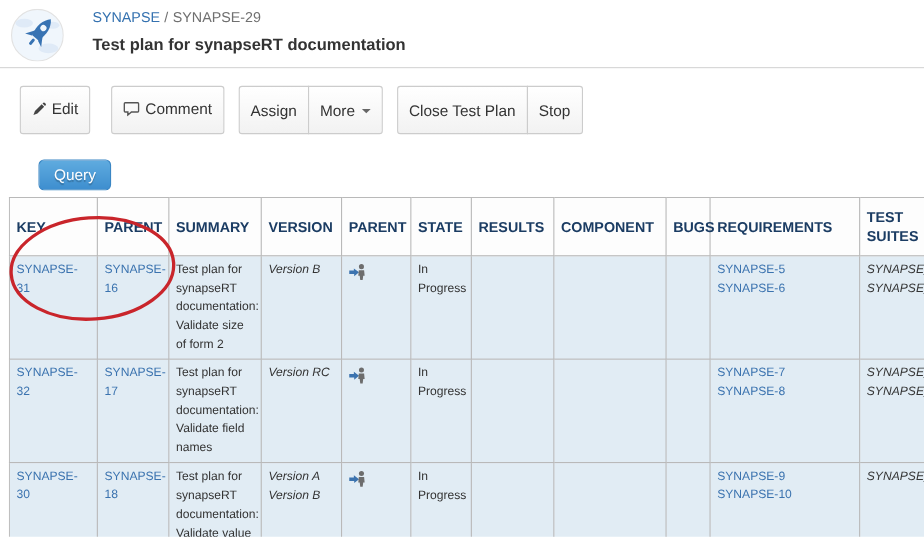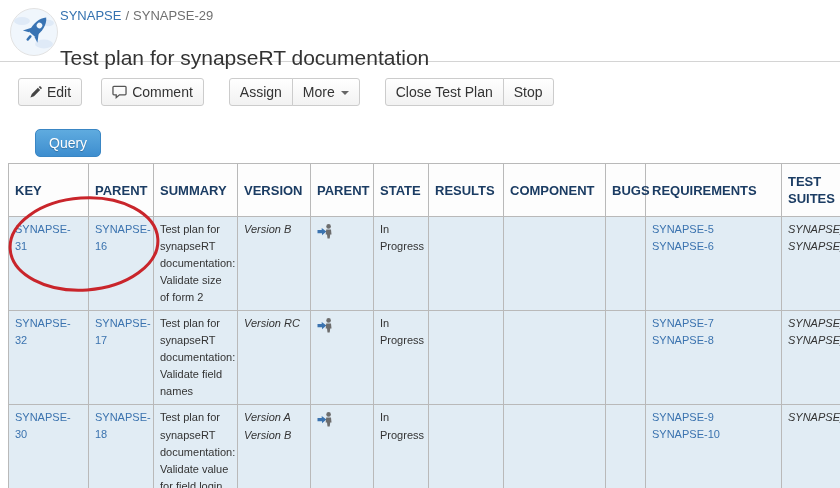--- a/index.html
+++ b/index.html
@@ -5,39 +5,39 @@
   html,body{margin:0;padding:0;}
   body{
     width:840px;height:488px;overflow:hidden;position:relative;
     background:#ffffff;
     font-family:"Liberation Sans","DejaVu Sans",sans-serif;
     color:#333;
   }
   
   .page-header{position:relative;height:61px;border-bottom:1px solid #d4d4d4;}
   .avatar{position:absolute;left:10px;top:8px;width:48px;height:48px;}
-  .head-text{position:absolute;left:60px;top:8px;}
+  .head-text{position:absolute;left:84px;top:8px;}
   .breadcrumb{font-size:13px;line-height:16px;}
   .breadcrumb a{color:#3572b0;text-decoration:none;}
   .breadcrumb .sep{color:#707070;margin:0 4px;}
   .breadcrumb .current{color:#707070;}
-  .page-title{font-size:21px;line-height:26px;margin-top:21px;color:#333;font-weight:400;}
+  .page-title{font-size:15px;line-height:26px;margin-top:4px;color:#333;font-weight:700;}
   
   .toolbar{padding:16px 0 0 18px;white-space:nowrap;}
   .btn{
-    display:inline-block;box-sizing:border-box;height:28px;
+    display:inline-block;box-sizing:border-box;height:44px;
     padding:4px 10px;font-size:14px;line-height:18px;color:#333;
     background:linear-gradient(#ffffff,#f2f2f2);
     border:1px solid #cccccc;border-radius:3px;cursor:pointer;
     vertical-align:top;
   }
   .btn .ic{display:inline-block;vertical-align:-2px;margin-right:5px;}
   .btn-group{display:inline-block;vertical-align:top;}
   .btn-group .btn{border-radius:0;margin-left:-1px;}
-  .btn-group .btn:first-child{border-radius:3px 0 0 3px;margin-left:12px;}
+  .btn-group .btn:first-child{border-radius:3px 0 0 3px;margin-left:0;}
   .btn-group .btn:last-child{border-radius:0 3px 3px 0;}
   .gap-s{display:inline-block;width:19px;}
   .gap-m{display:inline-block;width:13px;}
   .caret{display:inline-block;width:0;height:0;margin-left:6px;vertical-align:2px;
     border-left:4px solid transparent;border-right:4px solid transparent;border-top:4px solid #666;}
   
   .query-btn{
     display:inline-block;margin:23px 0 0 35px;padding:5px 13px;
     font-size:14px;font-weight:normal;color:#fff;
     background:linear-gradient(#5fabdf,#3e8ecf);

